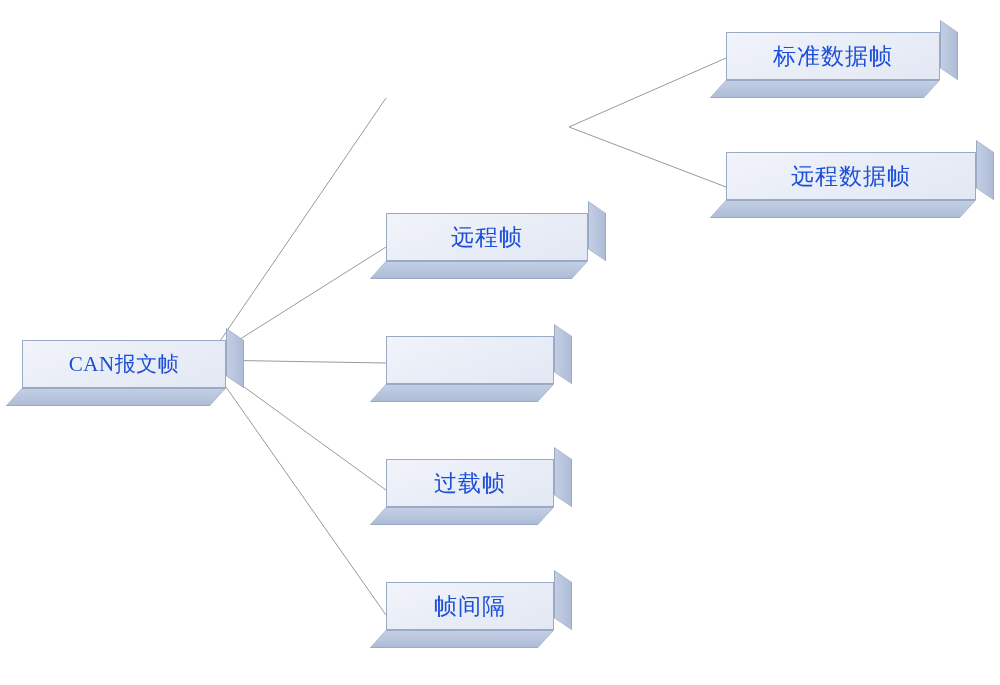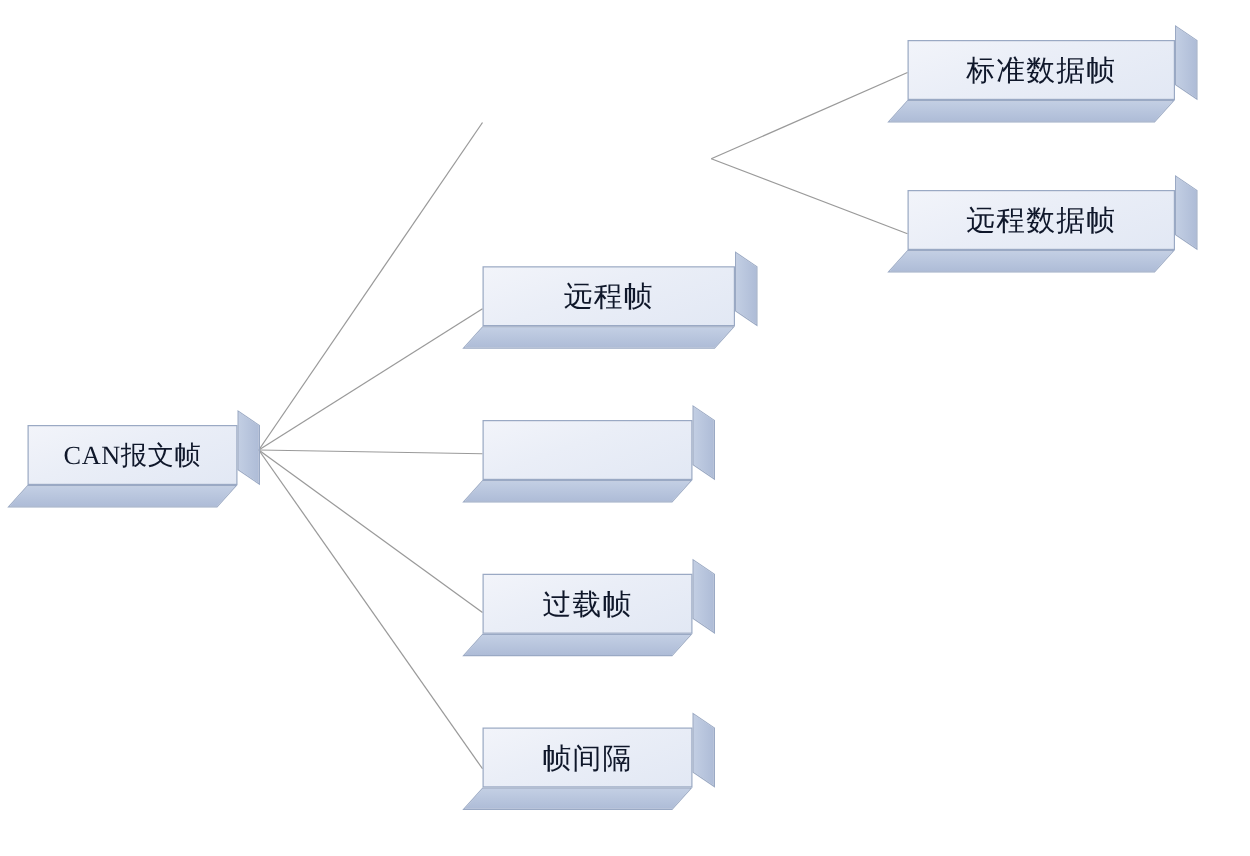--- a/index.html
+++ b/index.html
@@ -70,21 +70,21 @@
   }
   .node .label {
     position: absolute;
     left: 0;
     top: 12px;
     right: 18px;
     bottom: 18px;
     display: flex;
     align-items: center;
     justify-content: center;
-    color: #0f172a;
+    color: #1d4ed8;
     font-size: 23px;
     letter-spacing: 1px;
     white-space: nowrap;
     z-index: 4;
     user-select: none;
   }
   .node.root .label {
     font-size: 21px;
     letter-spacing: 0.5px;
   }
@@ -102,21 +102,21 @@
   <svg id="edge-layer" viewBox="0 0 1000 685" xmlns="http://www.w3.org/2000/svg">
       <line x1="207" y1="360" x2="386" y2="98" class="edge" stroke="#9a9a9a"></line>
       <line x1="207" y1="360" x2="386" y2="247" class="edge" stroke="#9a9a9a"></line>
       <line x1="207" y1="360" x2="386" y2="363" class="edge" stroke="#9a9a9a"></line>
       <line x1="207" y1="360" x2="386" y2="490" class="edge" stroke="#9a9a9a"></line>
       <line x1="207" y1="360" x2="386" y2="615" class="edge" stroke="#9a9a9a"></line>
       <line x1="569" y1="127" x2="726" y2="58" class="edge" stroke="#9a9a9a"></line>
       <line x1="569" y1="127" x2="726" y2="187" class="edge" stroke="#9a9a9a"></line>
     </svg>
 
-  <div class="node root" style="left: 22px; top: 328px; width: 186px; height: 78px;">
+  <div class="node root" style="left: 22px; top: 328px; width: 186px; height: 78px; padding-left: 36px;">
     <div class="side"></div>
     <div class="bottom"></div>
     <div class="face"></div>
     <div class="label">CAN报文帧</div>
   </div>
 
 
   <div class="node" style="left: 386px; top: 201px; width: 220px; height: 78px;">
     <div class="side"></div>
     <div class="bottom"></div>
@@ -144,20 +144,20 @@
     <div class="label">帧间隔</div>
   </div>
 
   <div class="node" style="left: 726px; top: 20px; width: 232px; height: 78px;">
     <div class="side"></div>
     <div class="bottom"></div>
     <div class="face"></div>
     <div class="label">标准数据帧</div>
   </div>
 
-  <div class="node" style="left: 726px; top: 140px; width: 232px; height: 78px;">
+  <div class="node" style="left: 726px; top: 140px; width: 268px; height: 78px;">
     <div class="side"></div>
     <div class="bottom"></div>
     <div class="face"></div>
     <div class="label">远程数据帧</div>
   </div>
 
 </div>
 
 </body></html>

